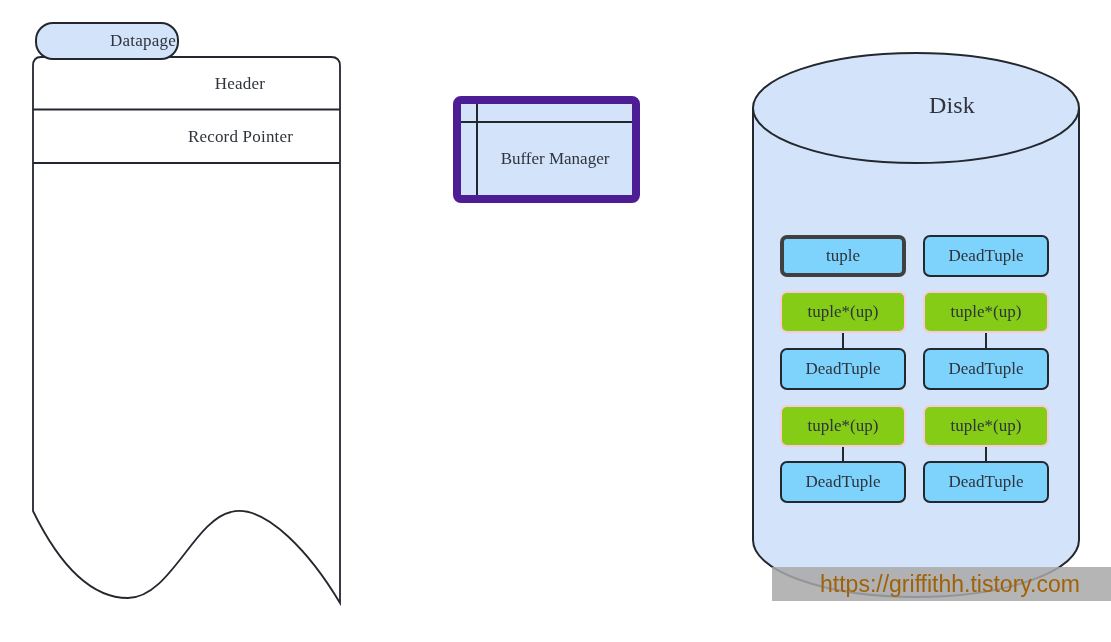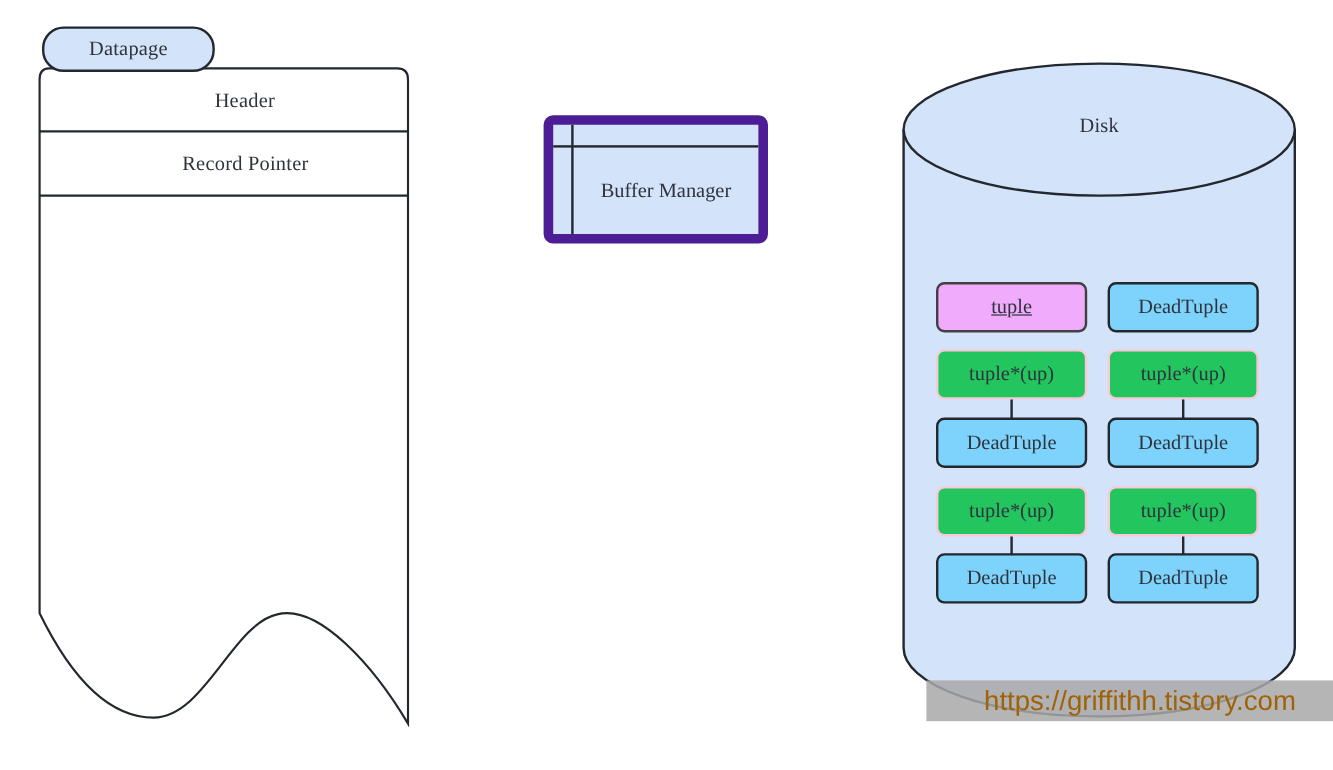--- a/index.html
+++ b/index.html
@@ -4,29 +4,29 @@
 <style>
   html,body{margin:0;padding:0;}
   body{
     width:1111px;height:642px;position:relative;overflow:hidden;
     background:#ffffff;
     font-family:"Liberation Serif", serif;
     color:#2f333c;
   }
   #shapes{position:absolute;left:0;top:0;z-index:0;}
   .label{position:absolute;display:flex;align-items:center;justify-content:center;
-    font-size:17px;z-index:2;letter-spacing:0.2px;}
-  .disk-title{font-size:17px;}
+    font-size:17px;z-index:2;letter-spacing:0.2px;padding-left:36px;}
+  .disk-title{font-size:24px;}
   .cell{
     position:absolute;width:126px;height:42px;z-index:2;
     display:flex;align-items:center;justify-content:center;
     font-size:17px;border-radius:7px;box-sizing:border-box;
   }
-  .cell.live{background:#f0abfc;border:2px solid #404040;text-decoration:underline;}
-  .cell.updated{background:#22c55e;border:2px solid #f9c9d8;}
+  .cell.live{background:#7dd3fc;border:4px solid #404040;}
+  .cell.updated{background:#84cc16;border:2px solid #f9c9d8;}
   .cell.dead{background:#7dd3fc;border:2px solid #23272e;}
   .connector{position:absolute;width:2px;background:#23272e;z-index:1;}
   .bm-box{
     position:absolute;left:453px;top:96px;width:187px;height:107px;
     background:#d3e3fa;border:8px solid #4c1d95;border-radius:8px;
     box-sizing:border-box;z-index:1;
   }
   .bm-hline{position:absolute;left:0;right:0;top:17px;height:0;border-top:2px solid #23272e;}
   .bm-vline{position:absolute;top:0;bottom:0;left:15px;width:0;border-left:2px solid #23272e;}
   .bm-label{position:absolute;left:17px;top:19px;right:0;bottom:0;

